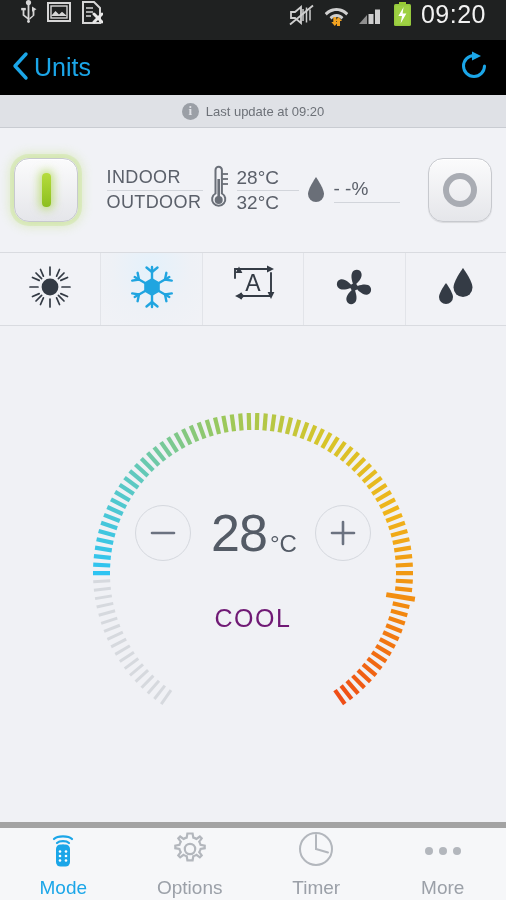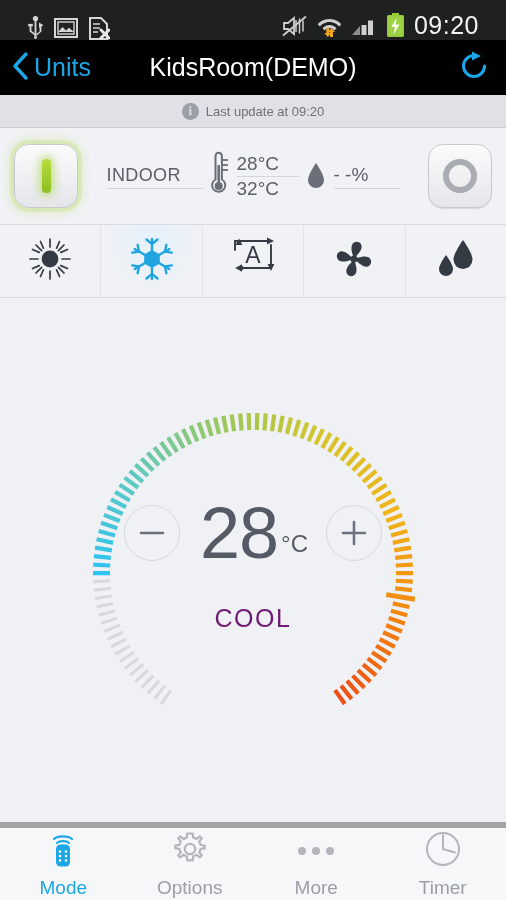--- a/index.html
+++ b/index.html
@@ -8,21 +8,21 @@
     font-family:"Liberation Sans", sans-serif;
     background:#f0f1f5;
     overflow:hidden;
     position:relative;
     -webkit-font-smoothing:antialiased;
   }
 
   
   .statusbar{
     height:40px;width:506px;background:#1f2121;
-    display:flex;align-items:flex-end;padding:0 27px;
+    display:flex;align-items:flex-start;padding:0 20px;
   }
   .sb-left{display:flex;align-items:center;gap:10px;}
   .sb-right{margin-left:auto;display:flex;align-items:center;gap:9px;}
   .sb-ico{display:flex;align-items:center;justify-content:center;}
   .sb-time{color:#f2f2f2;font-size:25px;letter-spacing:.5px;font-weight:400;}
 
   
   .titlebar{
     height:55px;width:506px;background:#000000;
     display:flex;align-items:center;position:relative;
@@ -44,21 +44,21 @@
   }
   .update-text{color:#6d7178;font-size:13px;}
   .info-dot{
     width:17px;height:17px;border-radius:50%;background:#9b9fa6;
     color:#dfe1e6;font-size:13px;font-weight:bold;
     display:flex;align-items:center;justify-content:center;font-family:"Liberation Serif",serif;
   }
 
   
   .infopanel{
-    width:506px;height:97px;background:#f1f2f6;
+    width:506px;height:125px;background:#f1f2f6;
     display:flex;align-items:center;padding:0 14px;
     border-bottom:1px solid #d9dbe0;position:relative;
   }
   .pwr-btn{
     width:64px;height:64px;border-radius:15px;
     background:linear-gradient(#fbfbfc,#e5e6ea);
     border:1px solid #c7c9ce;
     display:flex;align-items:center;justify-content:center;
     cursor:pointer;position:relative;
     box-shadow:0 1px 1px rgba(0,0,0,.10), inset 0 1px 0 #fff;
@@ -123,21 +123,21 @@
     pointer-events:none;
   }
   .temp-row{display:flex;align-items:center;justify-content:center;gap:0;margin-top:-8px;}
   .step-btn{
     width:56px;height:56px;border-radius:50%;
     border:1px solid #d5d8de;background:transparent;
     display:flex;align-items:center;justify-content:center;
     cursor:pointer;pointer-events:auto;flex:0 0 auto;
   }
   .temp-val{
-    color:#545b66;font-size:72px;font-weight:400;line-height:66px;
+    color:#545b66;font-size:52px;font-weight:400;line-height:66px;
     letter-spacing:-1px;margin:0 2px;
   }
   .temp-unit{
     color:#545b66;font-size:24px;align-self:flex-end;margin-bottom:8px;margin-left:1px;
   }
   .temp-num-block{display:flex;align-items:flex-end;margin:0 18px;}
   .mode-name{
     color:#701a75;font-size:25px;letter-spacing:1.5px;margin-top:38px;
   }
 
@@ -236,21 +236,20 @@
 
 <div class="titlebar">
   <div class="back-btn">
     <span class="back-chev">
       <svg width="18" height="30" viewBox="0 0 18 30">
         <polyline points="14,3 3,15 14,27" fill="none" stroke="#1ba6e8" stroke-width="3.4" stroke-linecap="round" stroke-linejoin="round"></polyline>
       </svg>
     </span>
     <span class="back-label">Units</span>
   </div>
-  <div class="title">KidsRoom(DEMO)</div>
   <div class="refresh-btn">
     <span>
       <svg width="32" height="32" viewBox="0 0 32 32">
         <path d="M16 5.5 A10.5 10.5 0 1 0 26.5 16" fill="none" stroke="#1ba6e8" stroke-width="3" stroke-linecap="round"></path>
         <polygon points="14,1.5 23,6 14,10.5" fill="#1ba6e8"></polygon>
       </svg>
     </span>
   </div>
 </div>
 
@@ -261,20 +260,21 @@
 
 <div class="infopanel">
 
   <div class="pwr-btn pwr-on">
     <div class="pwr-bar"></div>
   </div>
 
   <div class="readouts">
     <div class="ro-labels">
       <div>INDOOR</div>
+      <div>OUTDOOR</div>
     </div>
 
     <span class="thermo">
       <svg width="22" height="46" viewBox="0 0 22 46">
         <path d="M8.5 5 a3.2 3.2 0 0 1 6.4 0 v23.5 a6.6 6.6 0 1 1 -6.4 0z" fill="none" stroke="#6a6f78" stroke-width="2"></path>
         <circle cx="11.7" cy="35" r="4" fill="#6a6f78"></circle>
         <rect x="10.4" y="14" width="2.6" height="20" fill="#6a6f78"></rect>
         <g stroke="#6a6f78" stroke-width="1.8">
           <line x1="15" y1="9" x2="21" y2="9"></line>
           <line x1="15" y1="14" x2="21" y2="14"></line>
@@ -553,34 +553,34 @@
                    a11.8 11.8 0 0 1 -1.35-3.2 l-4.1-0.7 0-2.6 4.1-0.7 a11.8 11.8 0 0 1 1.35-3.2
                    l-2.45-3.35 1.85-1.85 3.35 2.45 a11.8 11.8 0 0 1 3.2-1.35 l0.7-4.1z"></path>
         </g>
       </svg>
     </span>
     <span class="nav-label">Options</span>
   </div>
 
   <div class="nav-cell">
     <span>
+      <svg width="38" height="38" viewBox="0 0 38 38">
+        <circle cx="19" cy="19" r="16" fill="none" stroke="#b3b7bd" stroke-width="2"></circle>
+        <line x1="19" y1="19" x2="19" y2="5" stroke="#b3b7bd" stroke-width="2" stroke-linecap="round"></line>
+        <line x1="19" y1="19" x2="31" y2="22.5" stroke="#b3b7bd" stroke-width="2" stroke-linecap="round"></line>
+      </svg>
+    </span>
+    <span class="nav-label">Timer</span>
+  </div>
+
+  <div class="nav-cell">
+    <span>
       <svg width="46" height="38" viewBox="0 0 46 38">
         <g fill="#b3b7bd">
           <circle cx="9" cy="21" r="4"></circle>
           <circle cx="23" cy="21" r="4"></circle>
           <circle cx="37" cy="21" r="4"></circle>
         </g>
       </svg>
     </span>
     <span class="nav-label">More</span>
   </div>
-
-  <div class="nav-cell">
-    <span>
-      <svg width="38" height="38" viewBox="0 0 38 38">
-        <circle cx="19" cy="19" r="16" fill="none" stroke="#b3b7bd" stroke-width="2"></circle>
-        <line x1="19" y1="19" x2="19" y2="5" stroke="#b3b7bd" stroke-width="2" stroke-linecap="round"></line>
-        <line x1="19" y1="19" x2="31" y2="22.5" stroke="#b3b7bd" stroke-width="2" stroke-linecap="round"></line>
-      </svg>
-    </span>
-    <span class="nav-label">Timer</span>
-  </div>
 </div>
 
 </body></html>

